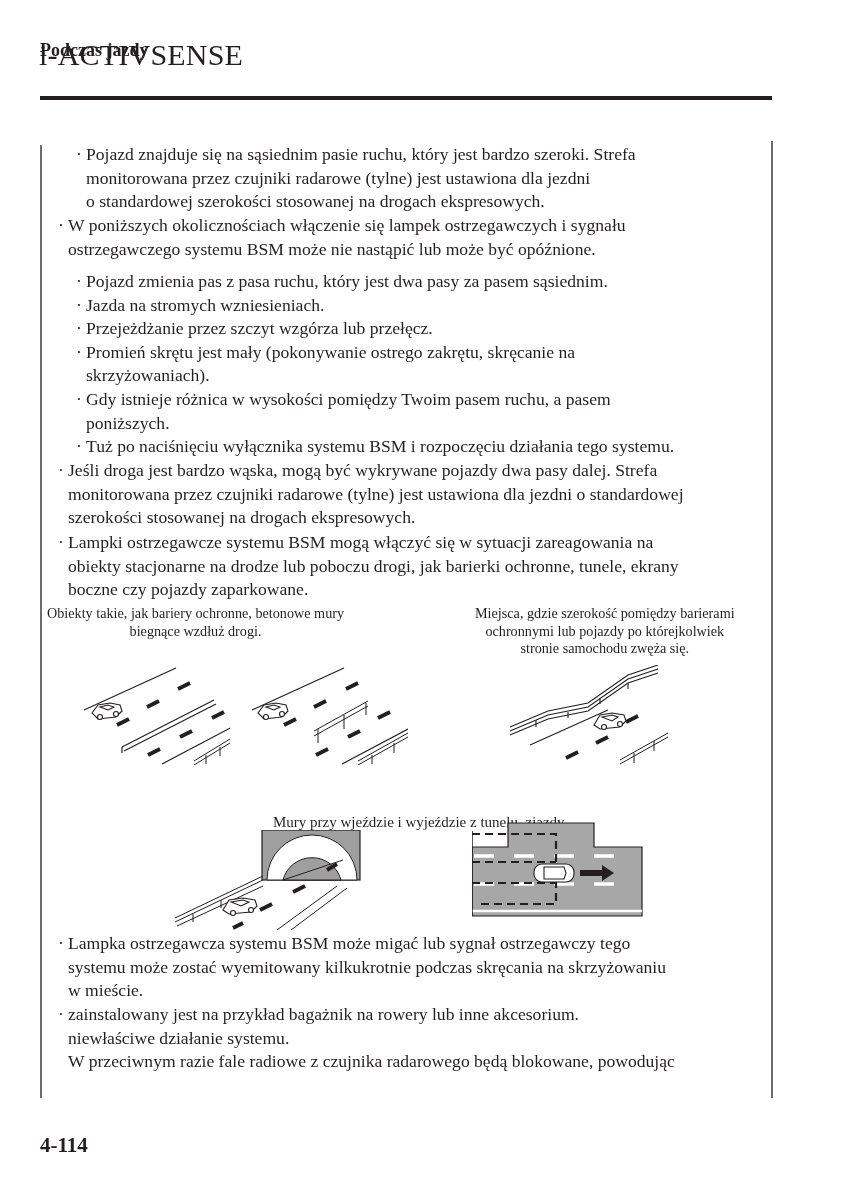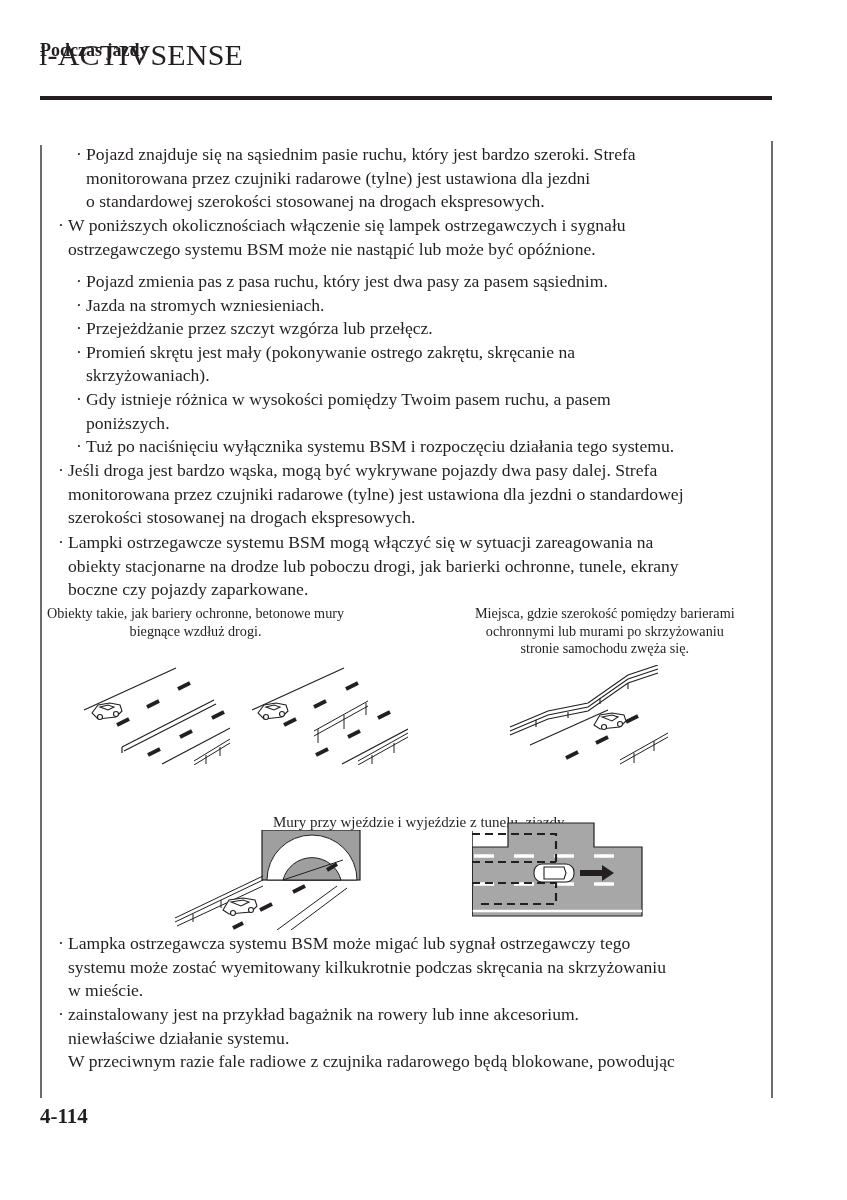--- a/index.html
+++ b/index.html
@@ -9,21 +9,21 @@
   .page-title { position: absolute; left: 39px; top: 38px; font-size: 30px; font-weight: normal; letter-spacing: 0.2px; }
   .title-rule { position: absolute; left: 40px; top: 96px; width: 732px; height: 4px; background: #231f20; }
   .vline { position: absolute; width: 1.5px; background: #6d6b6b; }
   .vline.left { left: 40px; top: 145px; height: 953px; }
   .vline.right { left: 771px; top: 141px; height: 957px; }
   .text { position: absolute; font-size: 17.6px; line-height: 23.6px; white-space: nowrap; }
   .para { position: relative; }
   .para .dot { position: absolute; left: -10px; }
   .caption { position: absolute; font-size: 14.2px; line-height: 17.5px; white-space: nowrap; text-align: center; }
   .fig { position: absolute; }
-  .page-number { position: absolute; left: 40px; top: 1104px; font-size: 21px; font-weight: bold; }
+  .page-number { position: absolute; left: 40px; top: 1133px; font-size: 21px; font-weight: bold; }
 </style>
 </head>
 <body>
 
 <div class="section-label">Podczas jazdy</div>
 <div class="page-title">i-ACTIVSENSE</div>
 <div class="title-rule"></div>
 
 <div class="vline left"></div>
 <div class="vline right"></div>
@@ -61,21 +61,21 @@
   <div>obiekty stacjonarne na drodze lub poboczu drogi, jak barierki ochronne, tunele, ekrany</div>
   <div>boczne czy pojazdy zaparkowane.</div>
 </div>
 
 <div class="caption" style="left:47px; top:605px;">
   <div>Obiekty takie, jak bariery ochronne, betonowe mury</div>
   <div>biegnące wzdłuż drogi.</div>
 </div>
 <div class="caption" style="left:475px; top:605px;">
   <div>Miejsca, gdzie szerokość pomiędzy barierami</div>
-  <div>ochronnymi lub murami po skrzyżowaniu</div>
+  <div>ochronnymi lub pojazdy po którejkolwiek</div>
   <div>stronie samochodu zwęża się.</div>
 </div>
 <div class="caption" style="left:273px; top:774px; font-size:15px;margin-top:40px;">Mury przy wjeździe i wyjeździe z tunelu, zjazdy.</div>
 
 <svg class="fig" style="left:80px; top:665px;" width="150" height="100" viewBox="0 0 150 100">
   <g stroke="#231f20" fill="none" stroke-width="1.2">
     <line x1="4" y1="45" x2="96" y2="3"></line>
     <line x1="42" y1="82" x2="134" y2="35"></line>
     <line x1="44" y1="86" x2="136" y2="39"></line>
     <line x1="42" y1="82" x2="42" y2="88"></line>

